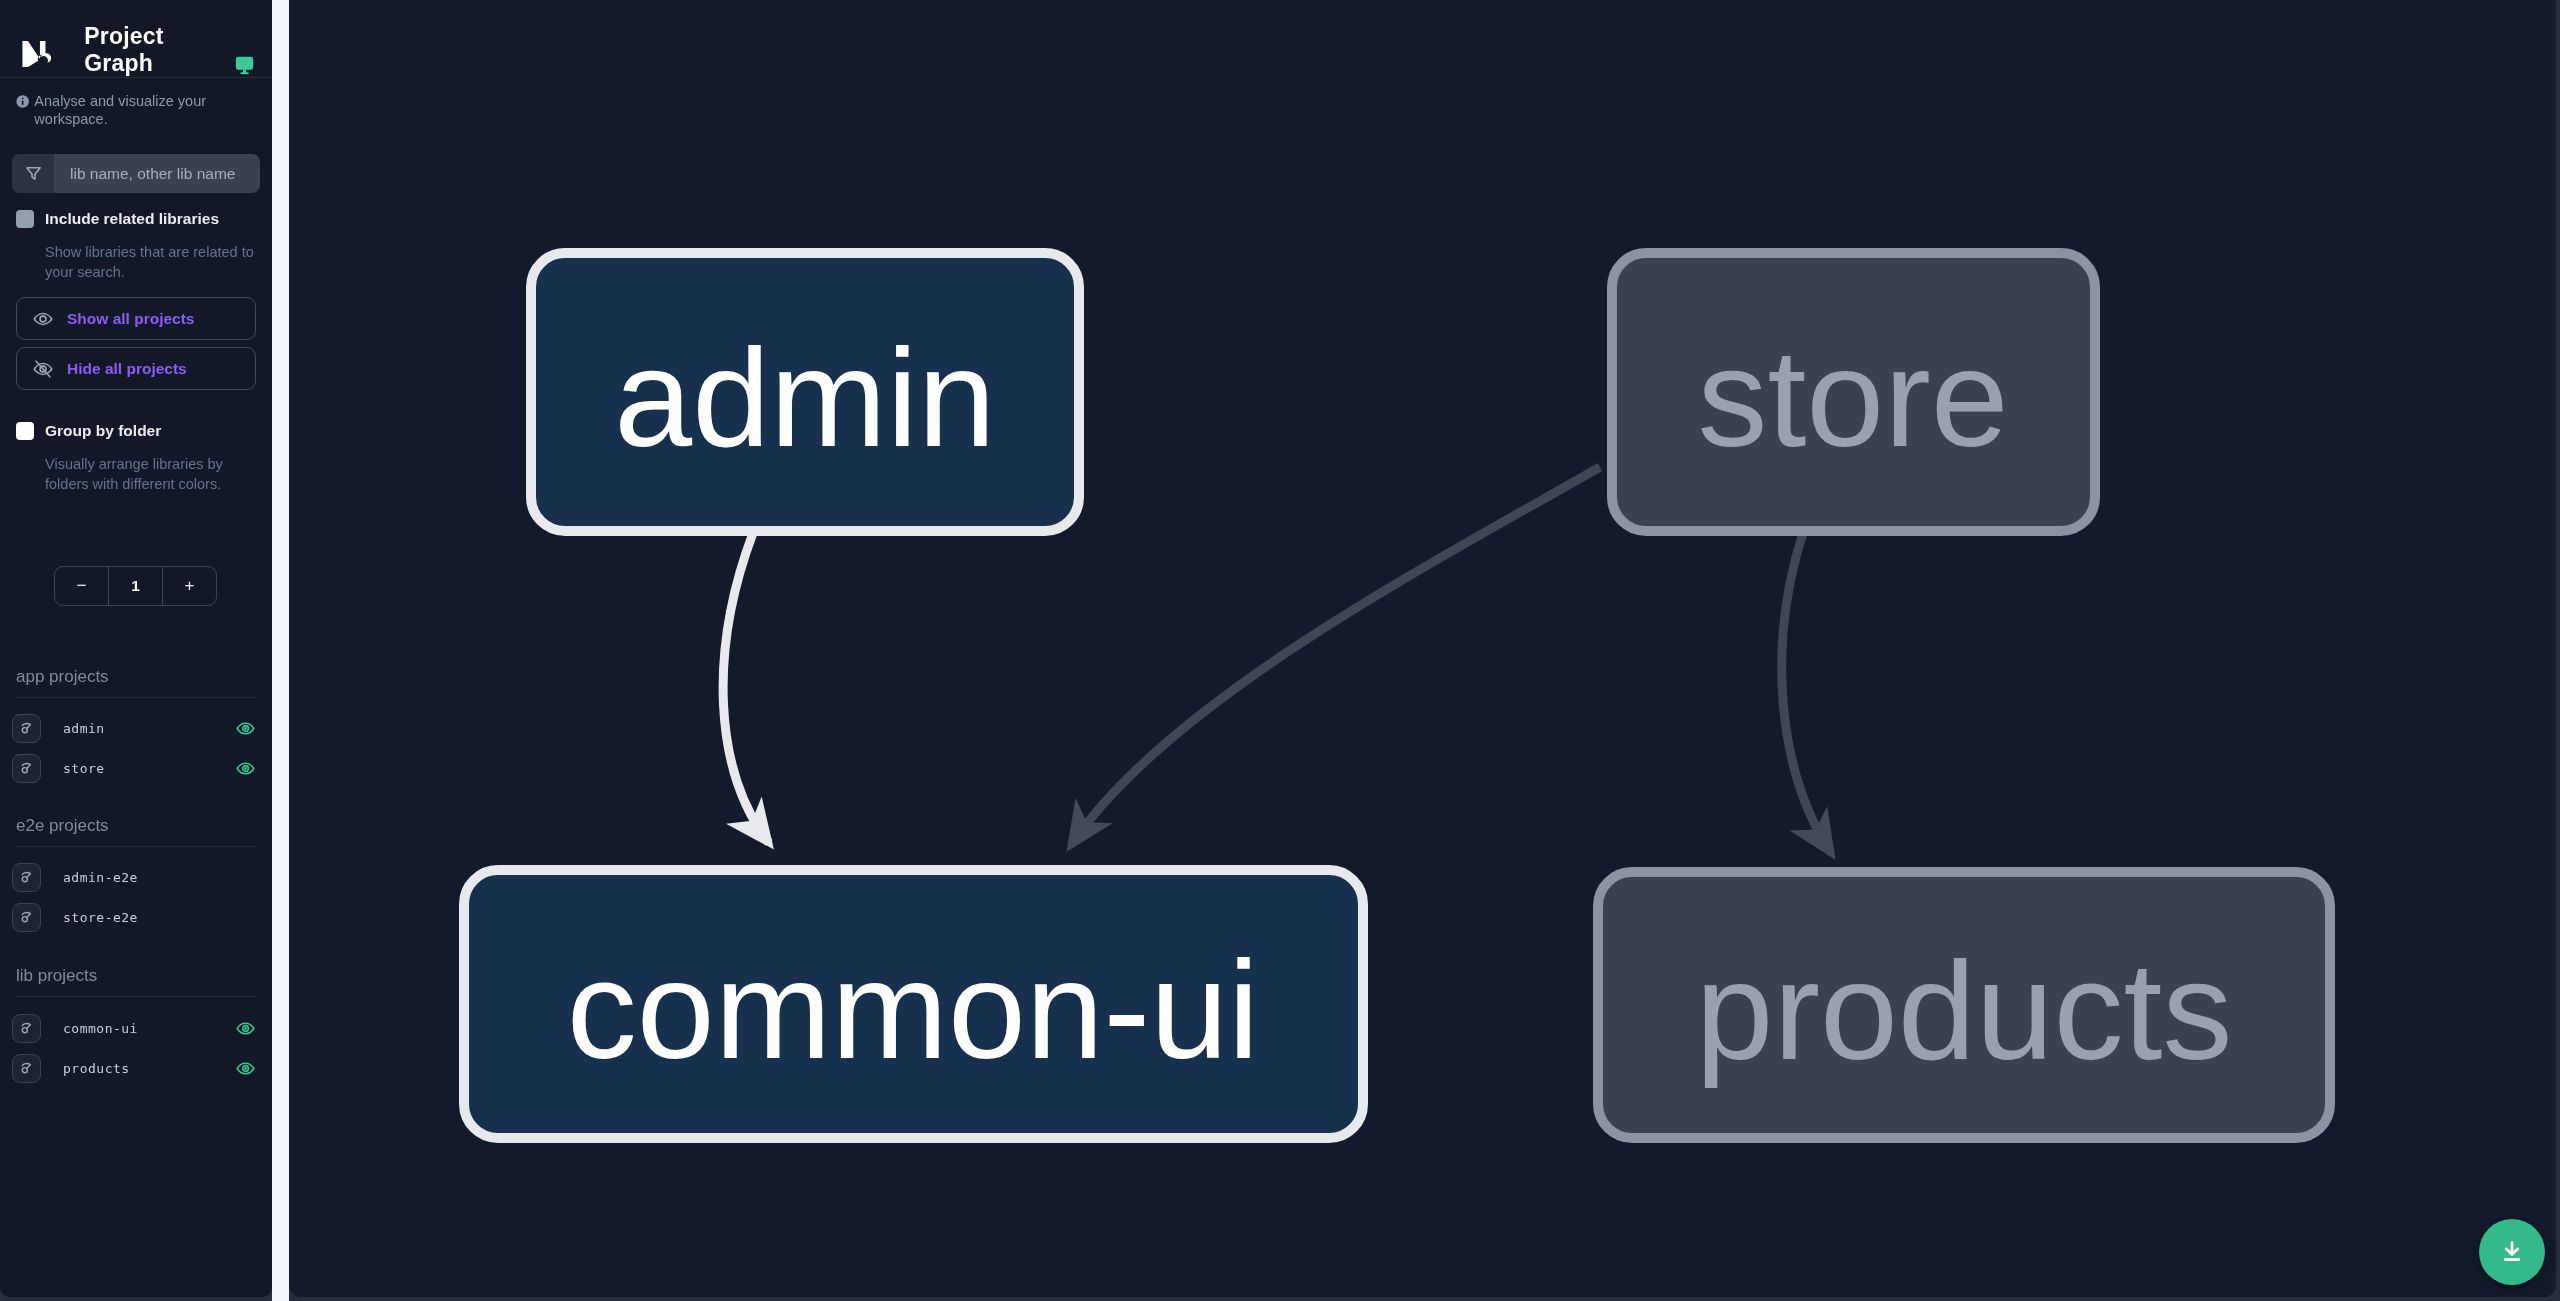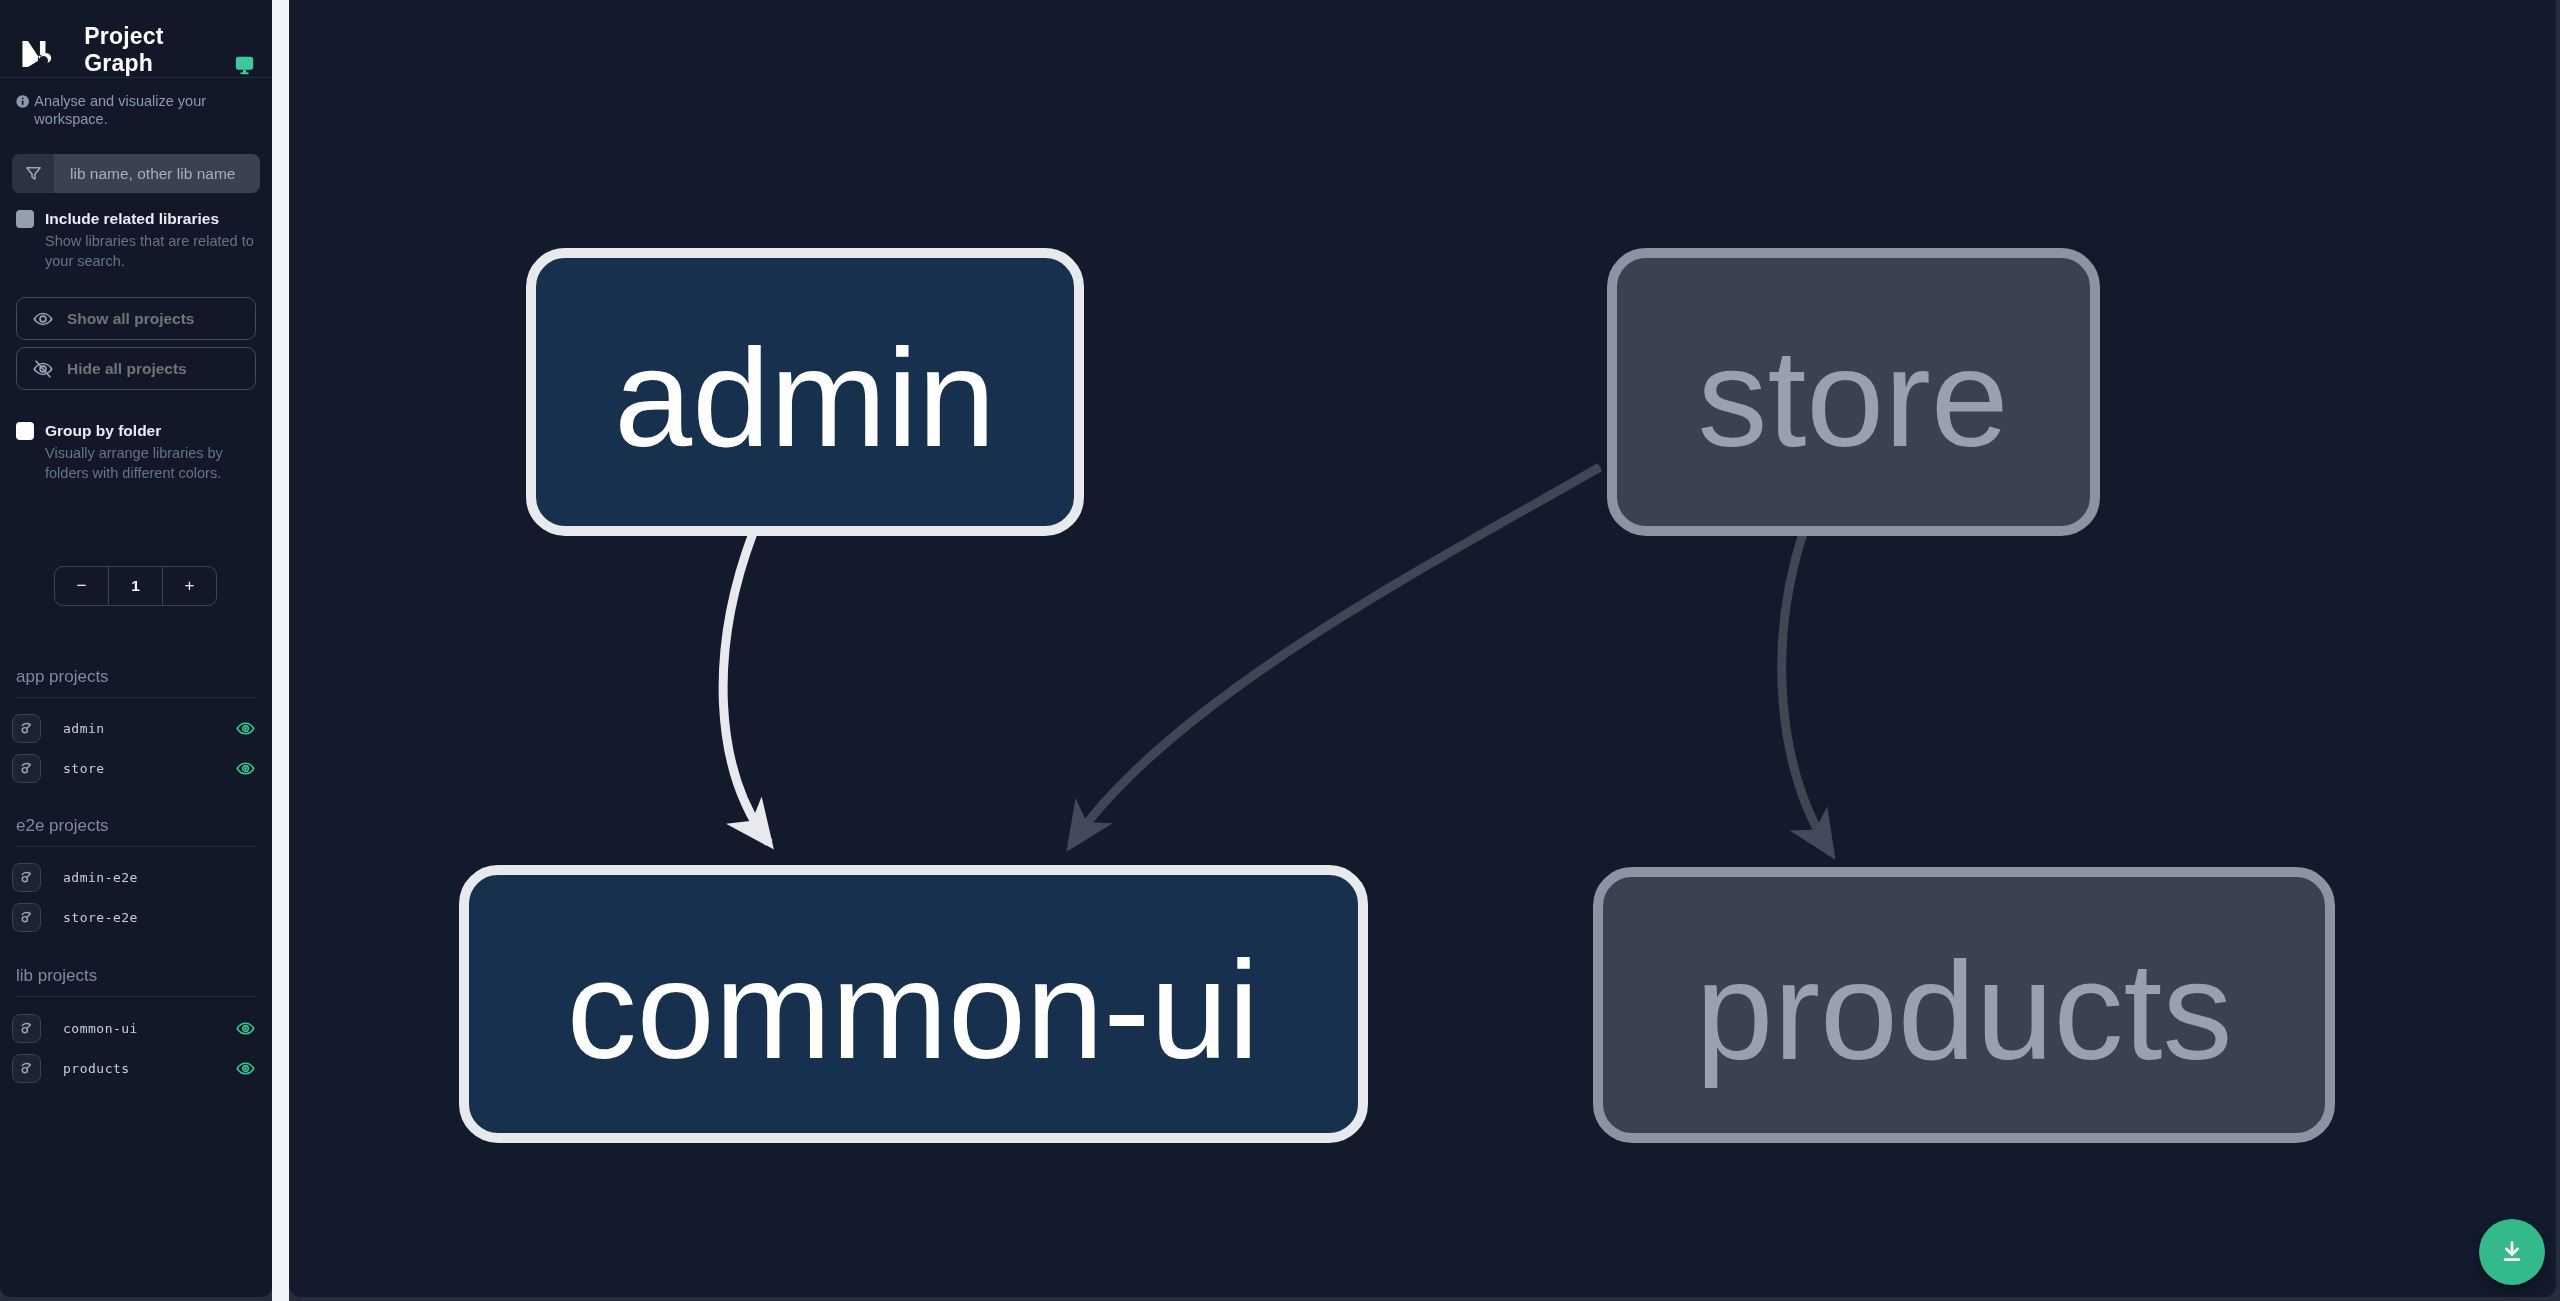--- a/index.html
+++ b/index.html
@@ -22,25 +22,25 @@
   .filter input{flex:1;background:transparent;border:none;outline:none;color:#e5eaf2;font-size:15.5px;padding:0 16px;}
   .filter input::placeholder{color:#a6afbc;}
 
   .toggle{position:absolute;left:16px;width:240px;}
   .toggle .row{display:flex;gap:11px;}
   .cbx{width:18px;height:18px;border-radius:4px;flex:none;margin-top:1px;display:flex;align-items:center;justify-content:center;}
   .cbx.gray{background:#95a0ad;}
   .cbx.white{background:#ffffff;}
   .cbx.green{background:#2ebd8d;}
   .toggle .lab{color:#e8edf3;font-size:15.5px;font-weight:700;line-height:19px;}
-  .toggle .desc{color:#64748b;font-size:14.5px;line-height:20px;margin-top:3px;}
+  .toggle .desc{color:#64748b;font-size:14.5px;line-height:20px;margin-top:14px;}
 
   .sb-btn{position:absolute;left:16px;width:240px;height:43px;border:1.5px solid #434c5b;border-radius:9px;
           background:transparent;display:flex;align-items:center;gap:13px;padding:0 15px;cursor:pointer;}
-  .sb-btn span{color:#737373;font-size:15.5px;font-weight:700;}
+  .sb-btn span{color:#8b5cf6;font-size:15.5px;font-weight:700;}
 
   .stepper{position:absolute;left:54px;top:566px;width:163px;height:40px;border:1.5px solid #3b4452;
            border-radius:9px;display:flex;overflow:hidden;}
   .stepper>div{flex:1;display:flex;align-items:center;justify-content:center;color:#e8edf3;font-size:17px;}
   .stepper .mid{border-left:1.5px solid #3b4452;border-right:1.5px solid #3b4452;font-weight:700;font-size:15.5px;color:#fff;}
 
   .section-h{position:absolute;left:16px;width:240px;color:#7f8b9b;font-size:17px;
              padding-bottom:10px;border-bottom:1px solid #242d3c;}
   .prow{position:absolute;left:12px;width:248px;height:30px;display:flex;align-items:center;}
   .prow .focus-btn{width:29px;height:29px;border:1px solid #3a4250;border-radius:8px;background:#1c2331;

